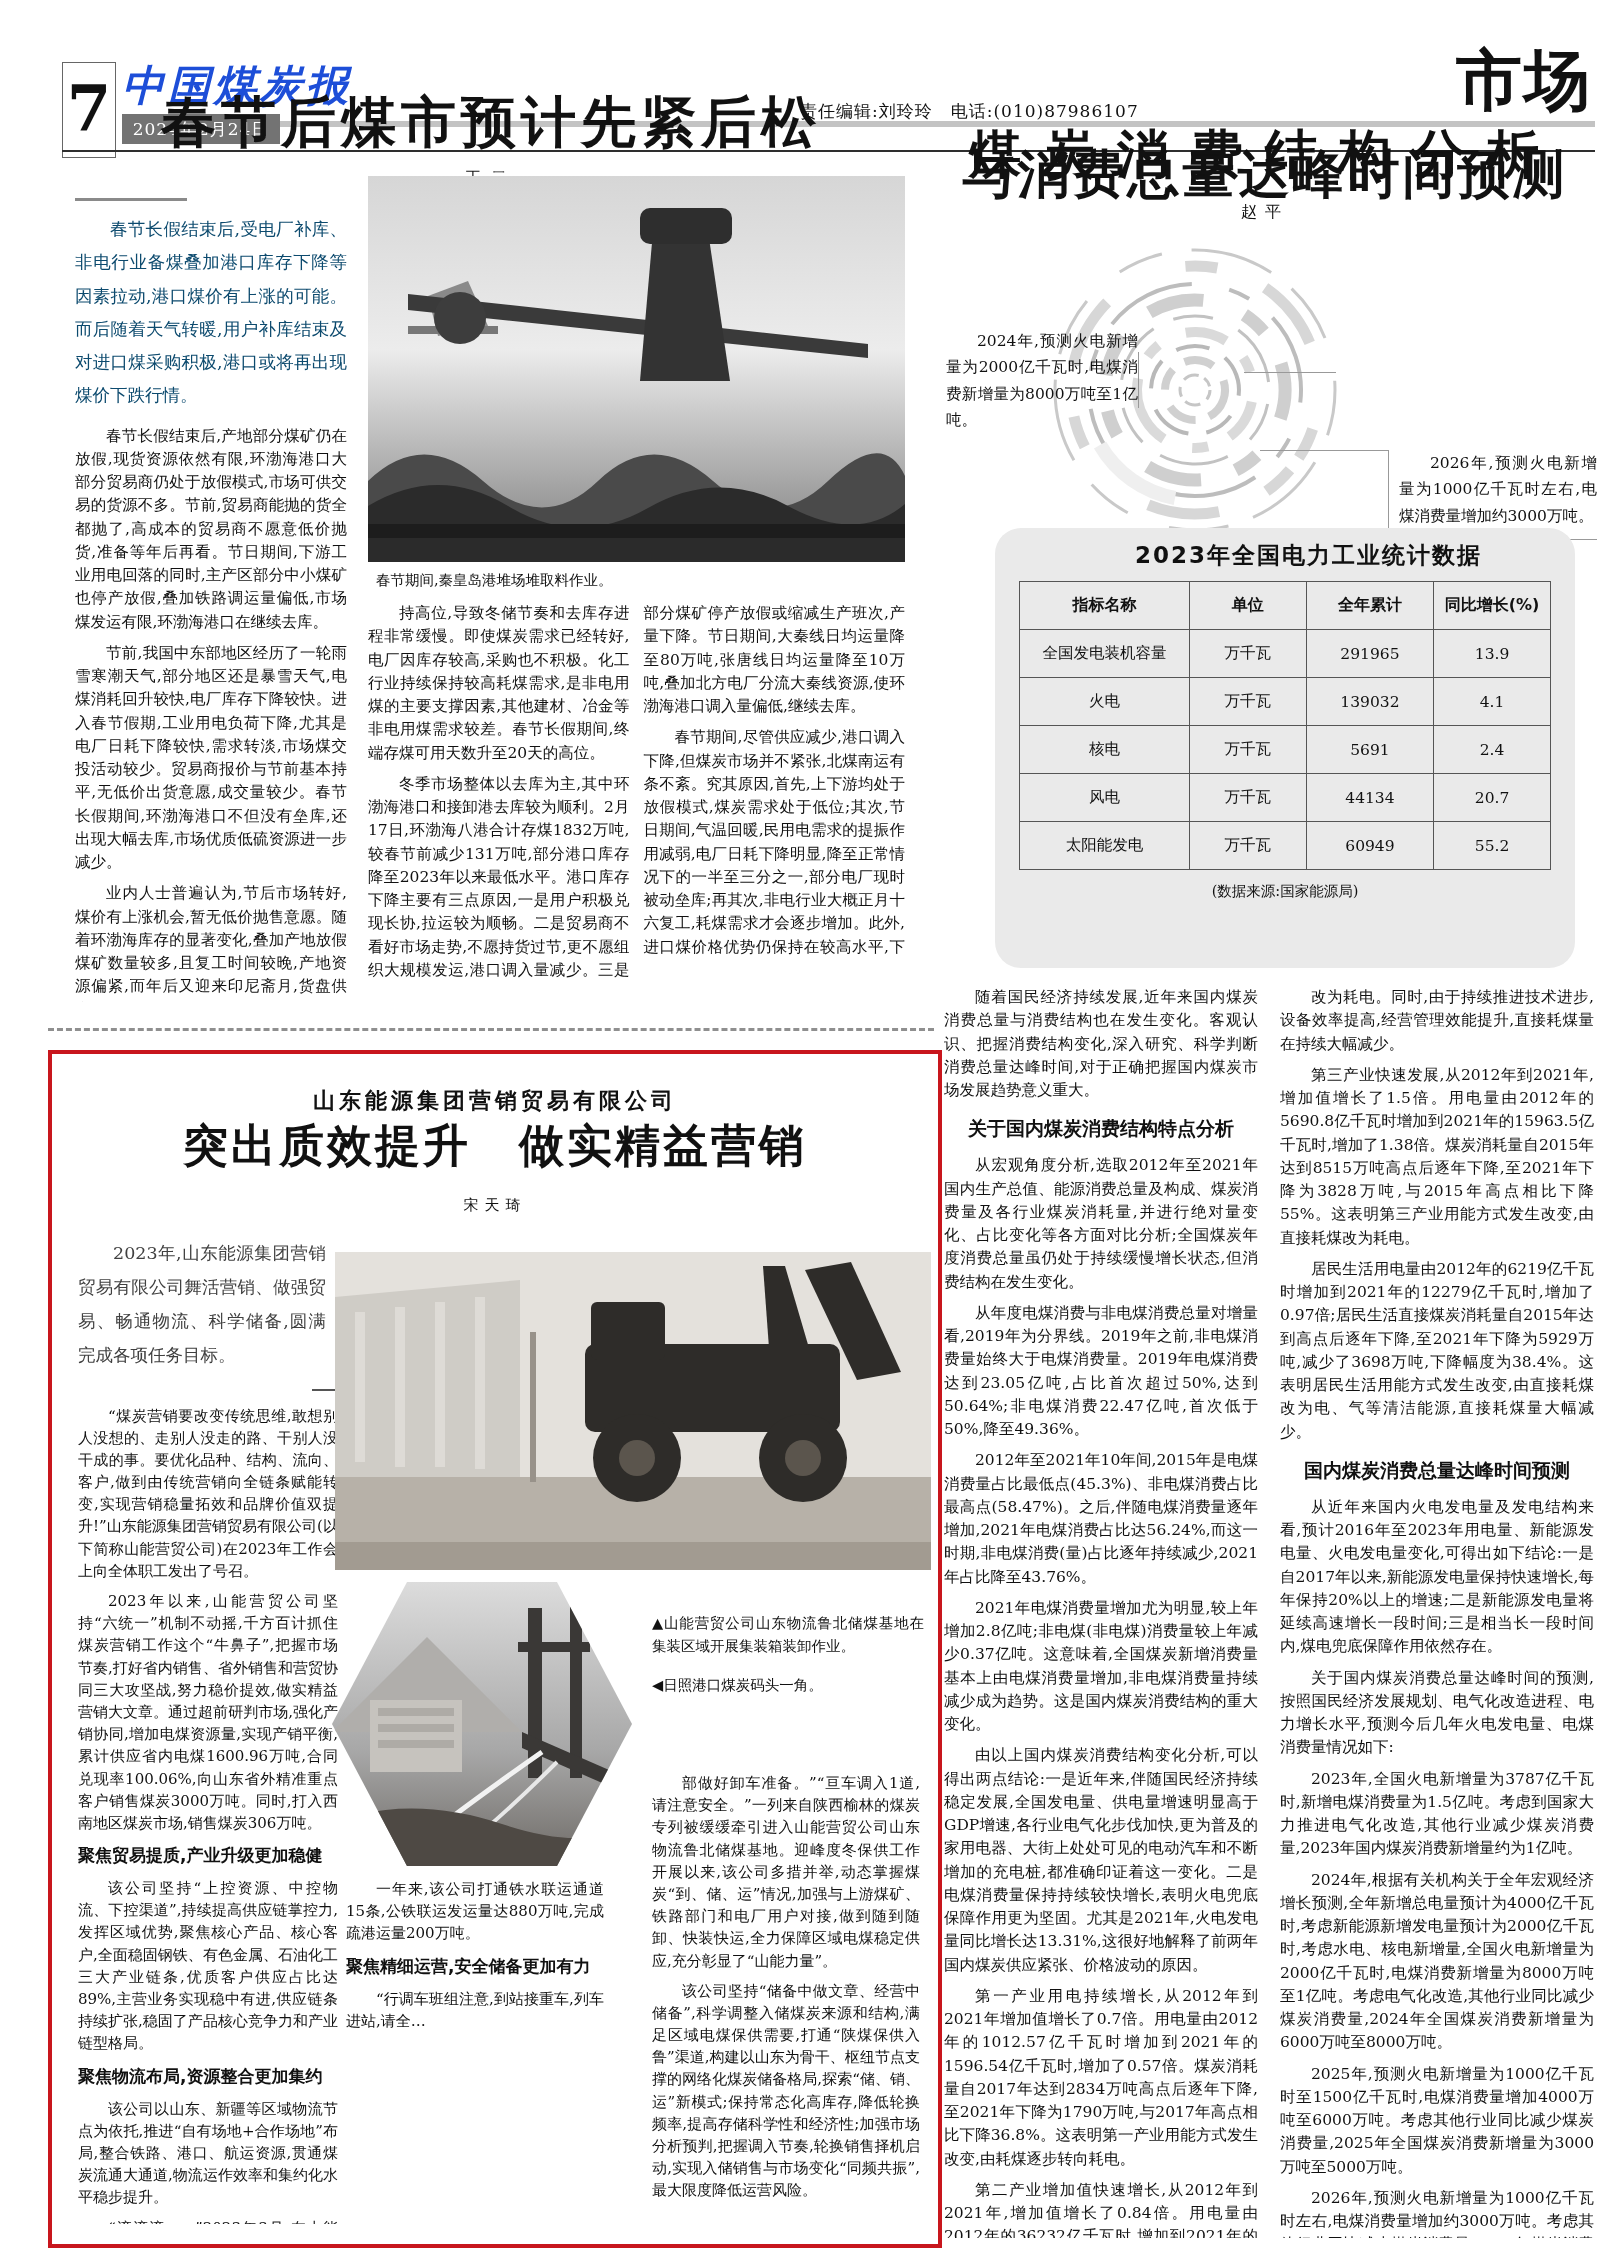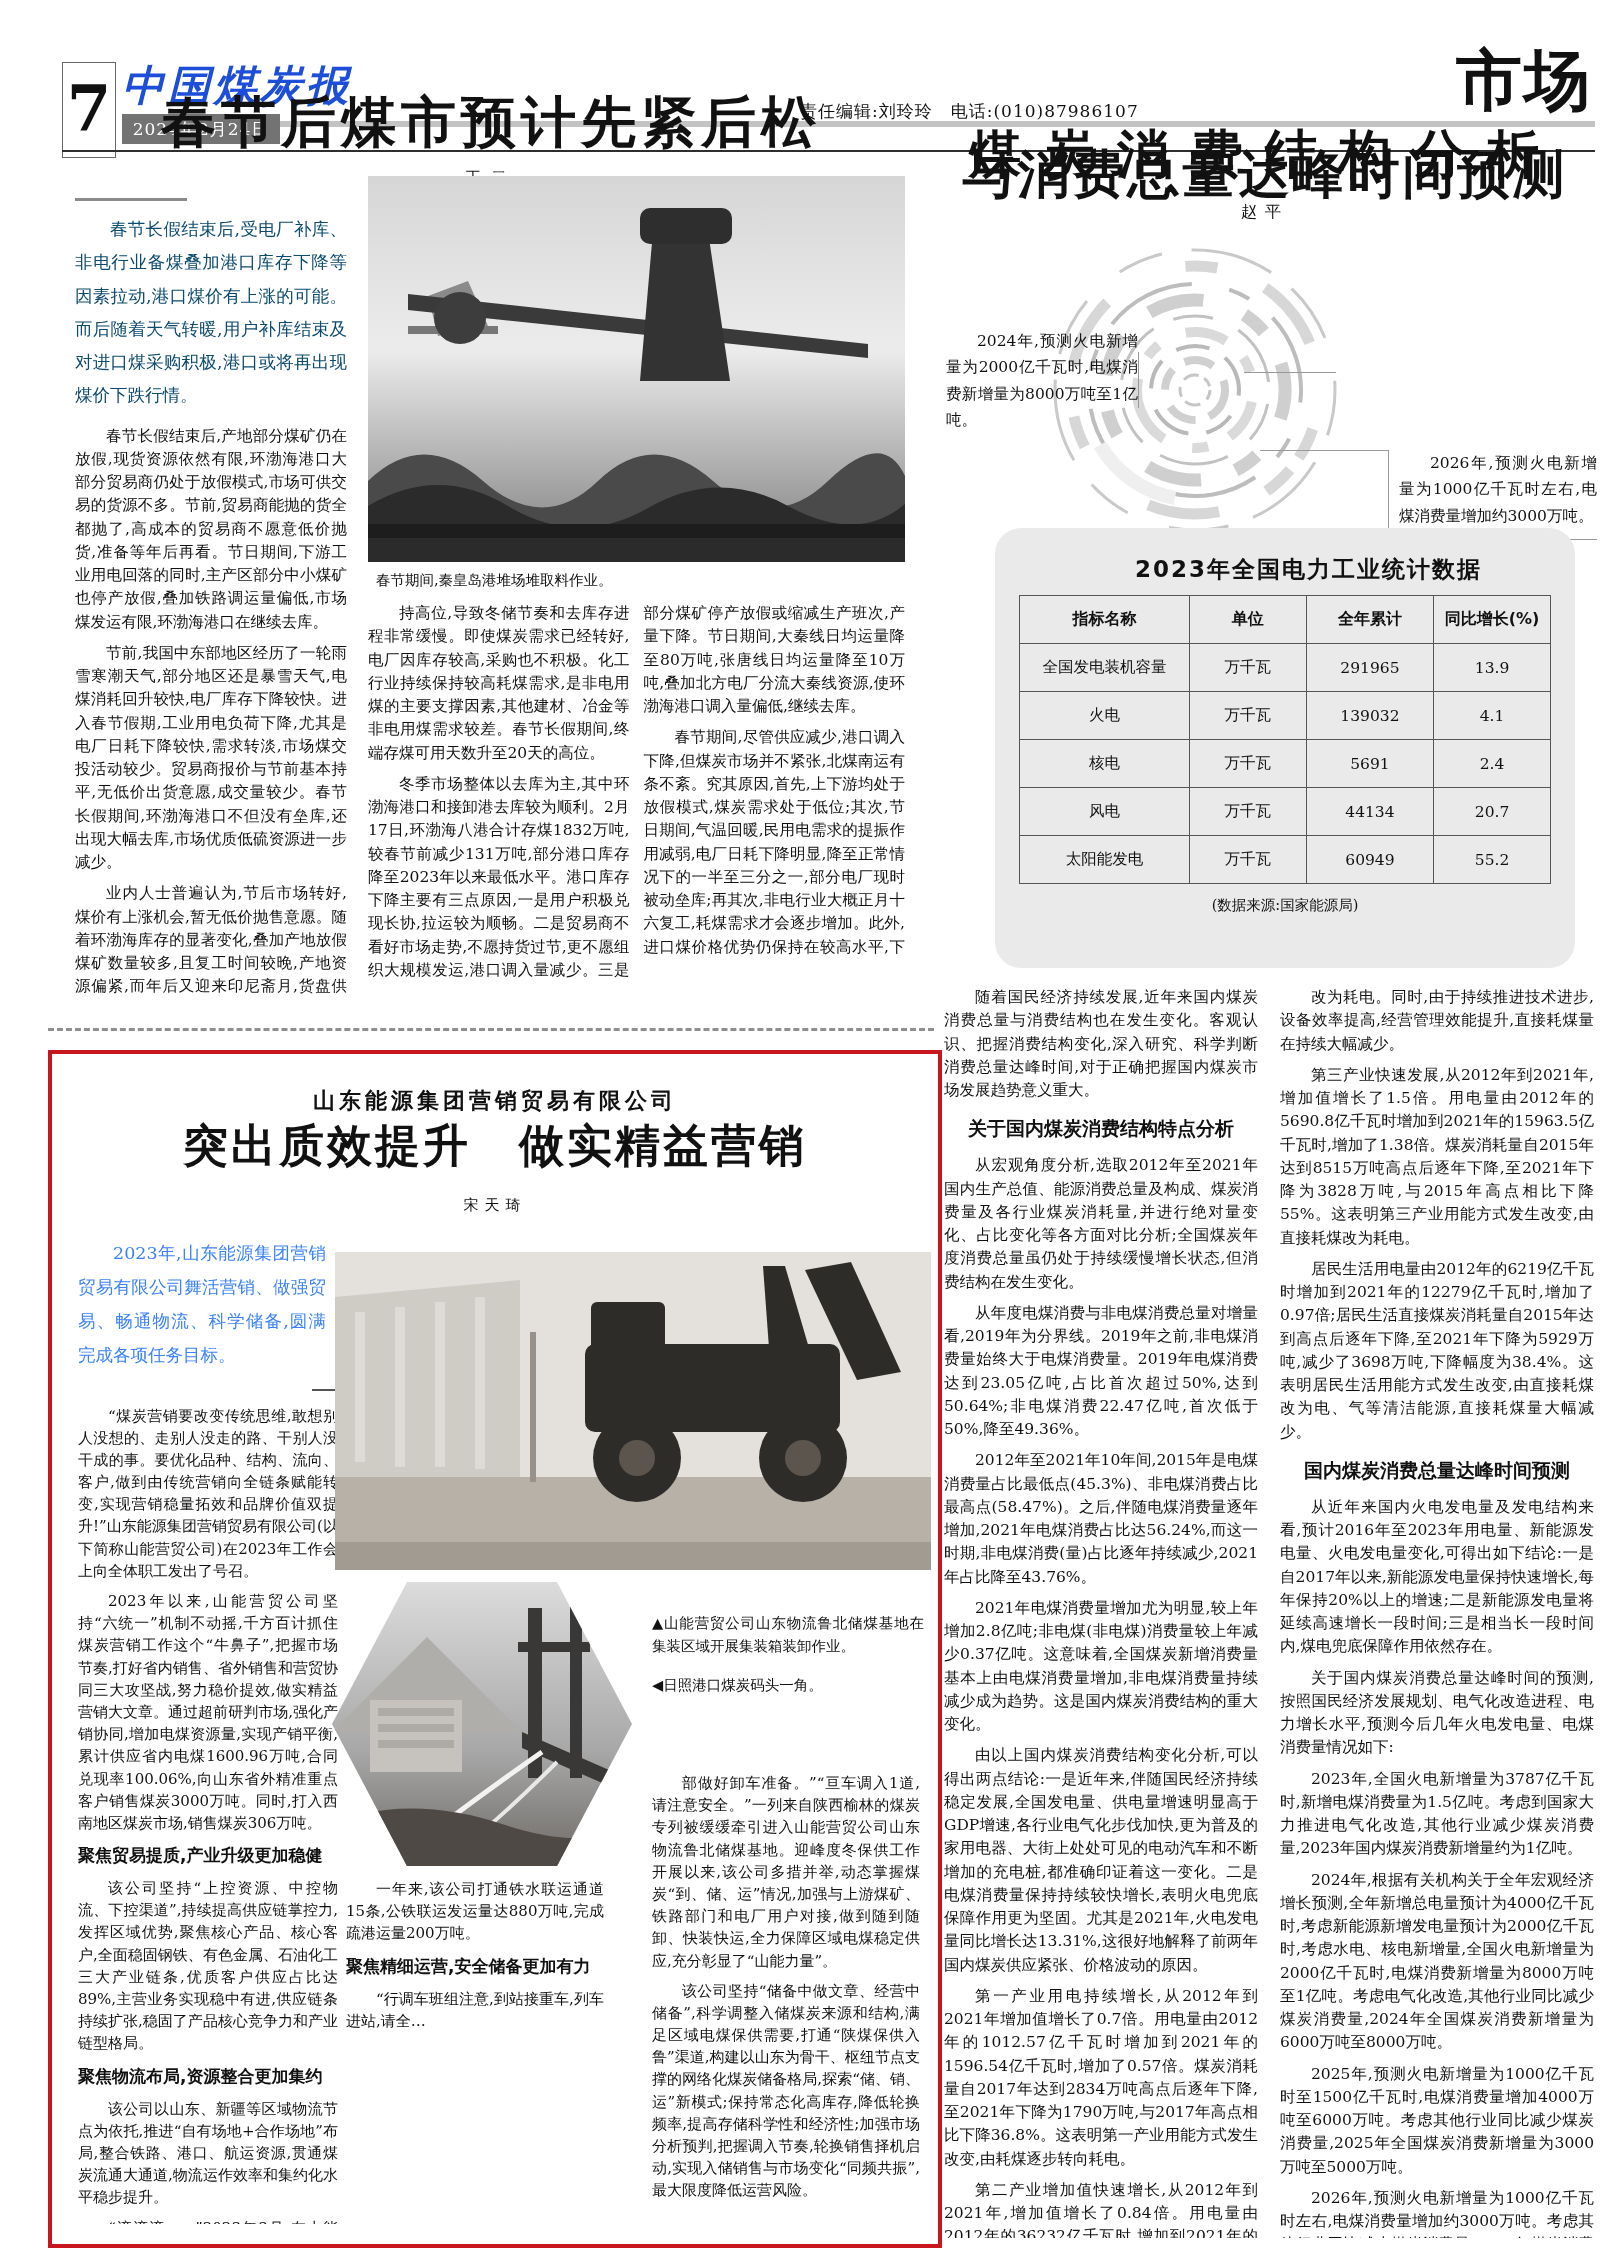--- a/index.html
+++ b/index.html
@@ -36,41 +36,41 @@
   #r-headline2{left:935px;top:140px;width:660px;font-size:52px;font-weight:900;letter-spacing:3px;text-align:center;}
   #r-byline{left:935px;top:202px;width:660px;text-align:center;font-size:16px;letter-spacing:8px;}
   .callout{font-size:15.5px;line-height:1.7;text-align:justify;text-indent:2em;}
   #callout-2024{left:946px;top:328px;width:192px;}
   #callout-2025{left:1336px;top:284px;width:254px;border-left:1px solid #999;border-bottom:1px solid #999;padding:0 0 10px 10px;}
   #callout-2026{left:1388px;top:450px;width:198px;border-left:1px solid #999;border-bottom:1px solid #999;padding:0 0 10px 10px;}
   #conn-2025{left:1244px;top:372px;width:92px;height:1px;background:#999;}
   #conn-2026{left:1260px;top:450px;width:128px;height:1px;background:#999;}
   #conn-2024{left:1138px;top:352px;width:1px;height:56px;background:#999;}
   #stat-box{left:995px;top:528px;width:580px;height:440px;background:#eaeaea;border-radius:26px;}
-  #stat-title{margin:26px 0 10px 0;font-size:23px;font-weight:bold;text-align:center;letter-spacing:2px;padding-left:47px;}
+  #stat-title{margin:12px 0 10px 0;font-size:23px;font-weight:bold;text-align:center;letter-spacing:2px;padding-left:47px;}
   #stat-table{width:532px;margin:8px auto 0 auto;border-collapse:collapse;background:transparent;}
   #stat-table td,#stat-table th{border:1px solid #555;height:45px;text-align:center;font-weight:normal;}
   #stat-table th{font-family:"DejaVu Sans","Liberation Sans",sans-serif;font-size:16px;font-weight:bold;}
   #stat-table td{font-size:15.5px;}
   #stat-source{margin-top:12px;text-align:center;font-size:14.5px;}
   #r-leftcol{left:944px;top:986px;width:314px;height:1252px;}
   #r-rightcol{left:1280px;top:986px;width:314px;height:1252px;}
   .r-sub{font-family:"DejaVu Sans","Liberation Sans",sans-serif;font-size:19px;font-weight:bold;
          text-align:center;margin:14px 0 12px 0;}
   
   #dash-sep{left:48px;top:1028px;width:886px;border-top:3px dashed #8f8f8f;}
   #red-box{left:48px;top:1050px;width:886px;height:1190px;border:4px solid #c8161d;background:#fff;}
   #box-kicker{left:48px;top:1086px;width:894px;text-align:center;font-size:22px;font-weight:bold;letter-spacing:4px;}
   #box-headline{left:48px;top:1116px;width:894px;text-align:center;font-size:45px;font-weight:900;letter-spacing:3px;}
   #box-byline{left:48px;top:1196px;width:894px;text-align:center;font-size:15px;letter-spacing:6px;}
   #box-col1{left:78px;top:1232px;width:260px;height:992px;}
   #box-col2{left:346px;top:1878px;width:258px;height:354px;}
   #box-col3{left:652px;top:1772px;width:268px;height:460px;}
   .intro-wrap{position:relative;padding:4px 12px 18px 0;margin-bottom:14px;}
-  .intro{font-size:17.5px;line-height:1.95;text-align:justify;text-indent:2em;color:#3b82f6;margin:0;}
+  .intro{font-size:17.5px;line-height:1.95;text-align:justify;text-indent:2em;color:#404040;margin:0;}
   .intro-corner{position:absolute;right:-2px;bottom:0;width:26px;height:62px;
                 border-right:2px solid #555;border-bottom:2px solid #555;}
   .box-sub{font-family:"DejaVu Sans","Liberation Sans",sans-serif;font-size:17px;font-weight:bold;margin:10px 0;}
   #box-photo{left:335px;top:1252px;width:596px;height:318px;background:linear-gradient(#e9e7e3,#d6d1cа 60%,#b9b3ab);}
   #hex-photo{left:332px;top:1582px;width:300px;height:284px;
              clip-path:polygon(25% 0,75% 0,100% 50%,75% 100%,25% 100%,0 50%);
              background:linear-gradient(#dcdcdc,#a7a7a7 60%,#6e6a66);}
   #box-captions{left:652px;top:1612px;width:272px;}
   .photo-cap{font-size:14.5px;line-height:1.6;text-align:justify;margin:0 0 16px 0;}
 </style>

